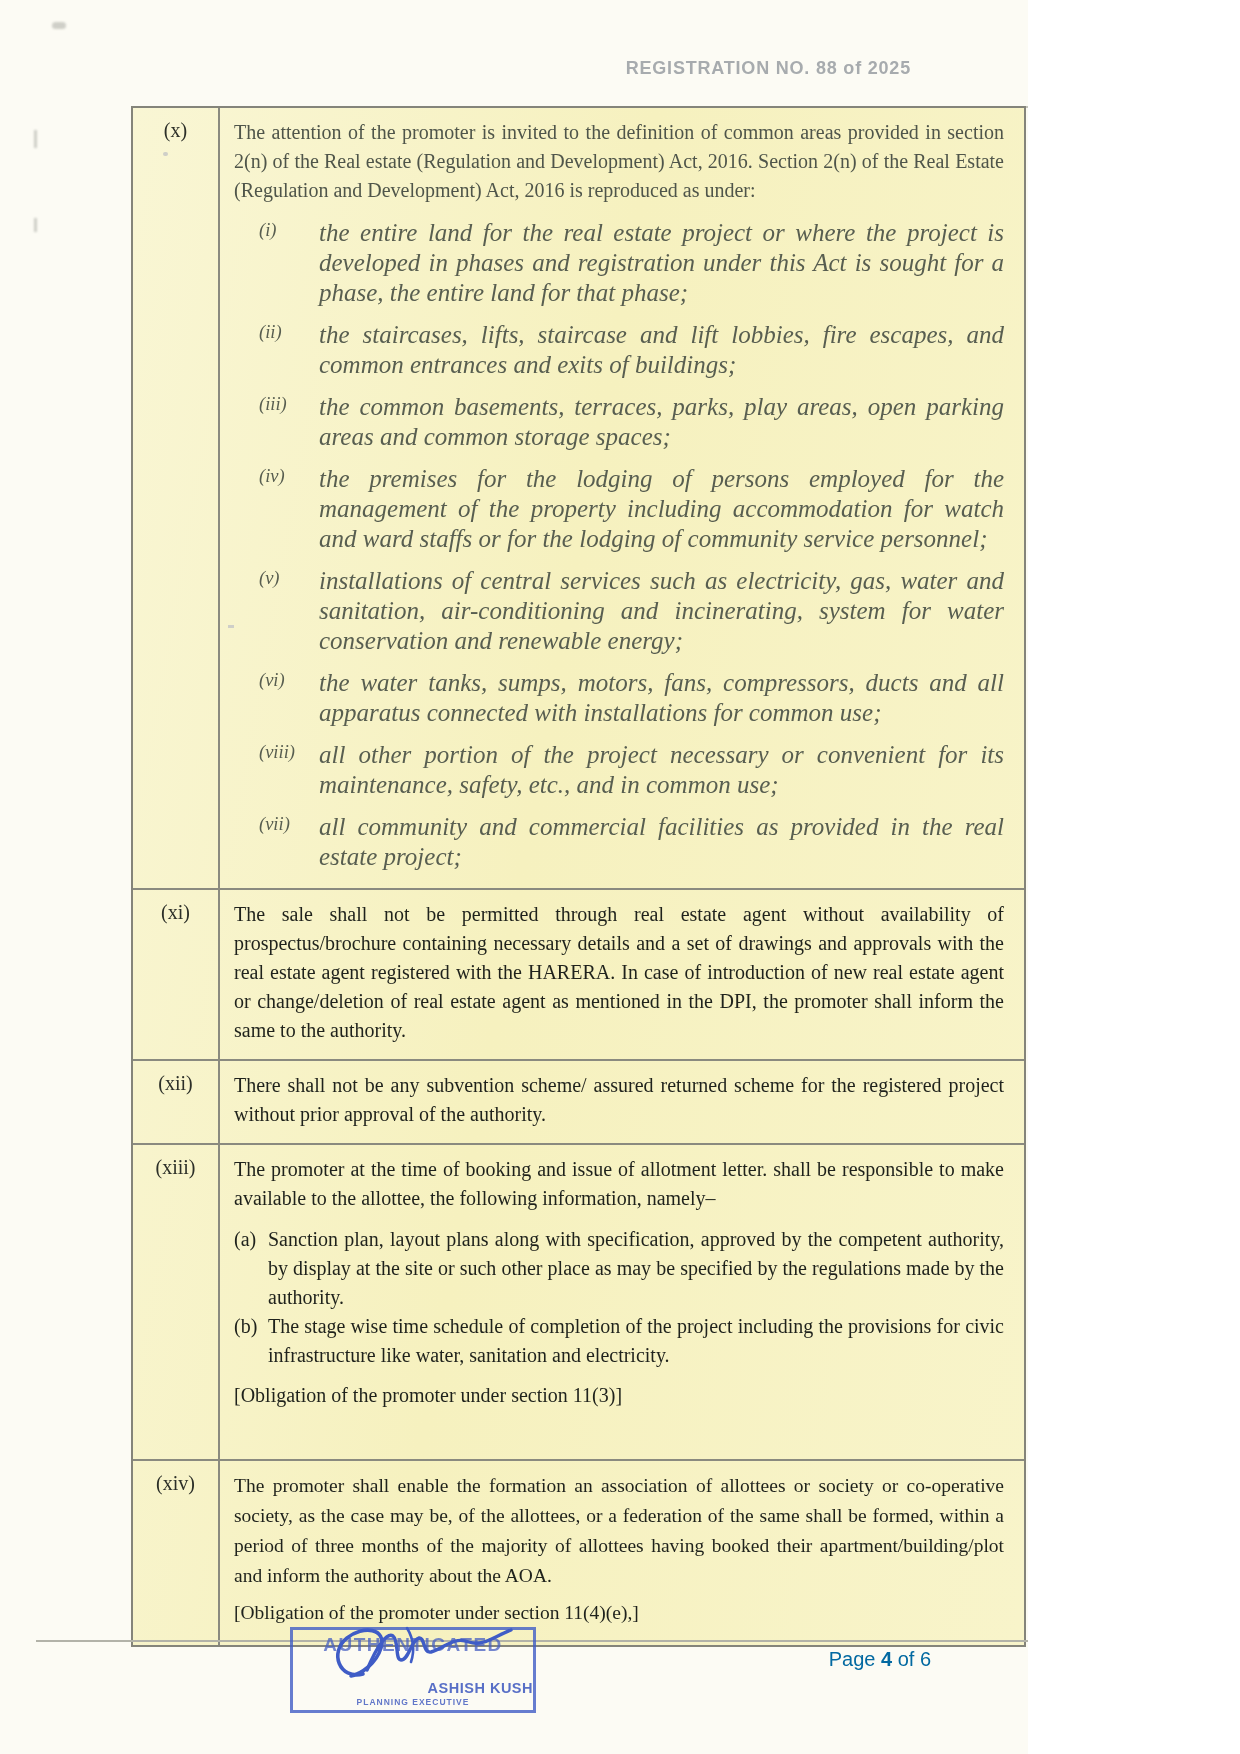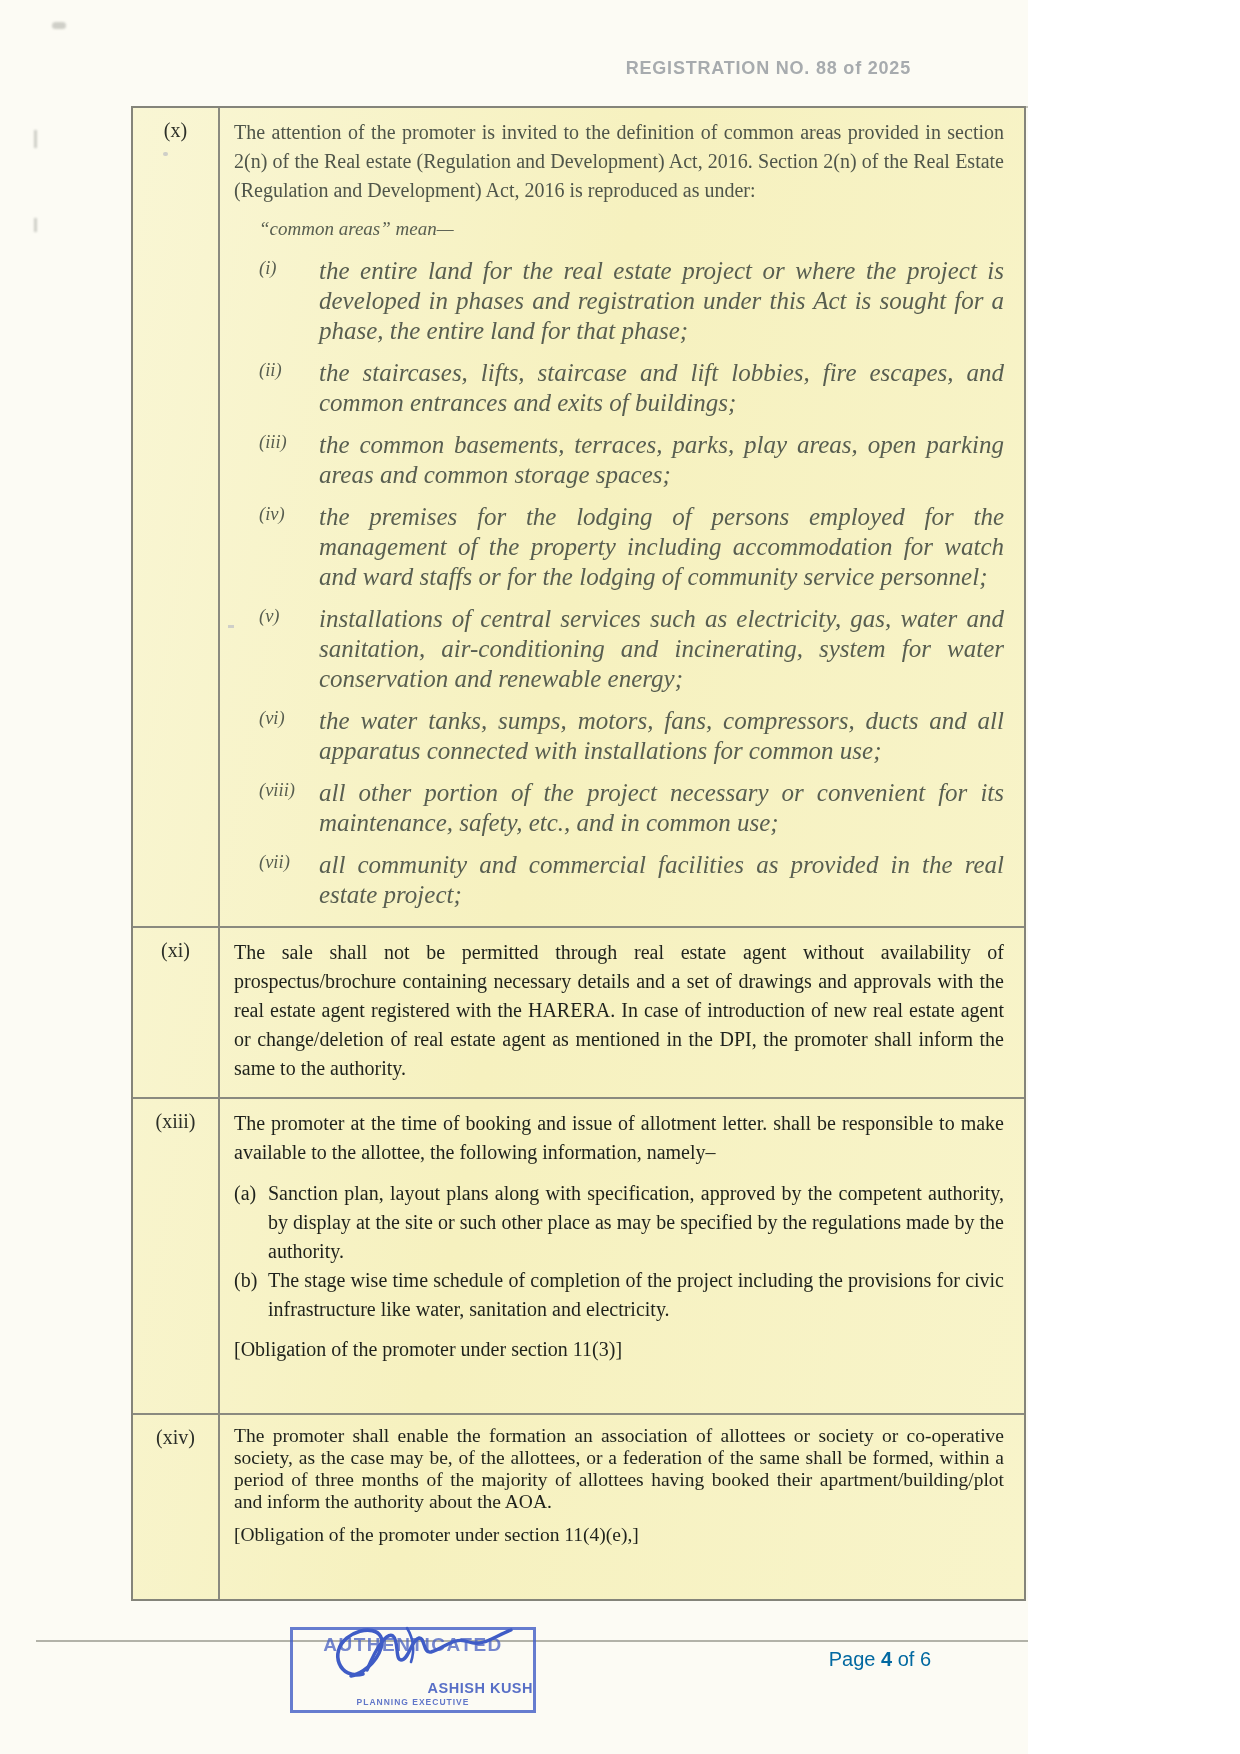--- a/index.html
+++ b/index.html
@@ -38,21 +38,21 @@
   .q-item{display:flex;margin-bottom:12px;}
   .q-num{flex:0 0 60px;font-size:18.5px;line-height:25.5px;}
   .q-text{flex:1;font-size:25px;line-height:30px;text-align:justify;}
   .q-item:last-child{margin-bottom:2px;}
   
   .ab-list{margin-top:12px;}
   .ab-item{display:flex;margin:0;}
   .ab-num{flex:0 0 34px;font-size:20px;line-height:29px;color:#1f221c;}
   .ab-text{flex:1;font-size:20px;line-height:29px;text-align:justify;color:#1f221c;}
   .note{margin:14px 0 0 0;font-size:20px;color:#1f221c;}
-  .row-xiv .para{font-size:19.5px;line-height:22px;}
+  .row-xiv .para{font-size:19.5px;line-height:30px;}
   .row-xiv .note{margin-top:11px;font-size:19.5px;}
   
   .row-x   .cell-content{min-height:742px;}
   .row-xi  .cell-content{min-height:140px;border-radius:25px;}
   .row-xii .cell-content{min-height:58px;}
   .row-xiii.row .cell-content{min-height:290px;}
   .row-xiv .cell-content{min-height:160px;}
   
   .footer-line{position:absolute;left:36px;top:1640px;width:1120px;height:2px;background:#b2b2a8;}
   .edge-tick{position:absolute;left:1154px;top:1612px;width:2px;height:34px;background:#c7c7bd;}
@@ -92,21 +92,20 @@
 
   <div class="top-ext-line"></div>
 
   <div class="doc-table">
 
     <div class="row row-x">
       <div class="cell-label">(x)</div>
       <div class="cell-content">
         <p class="para faded">The attention of the promoter is invited to the definition of common areas provided in section 2(n) of the Real estate (Regulation and Development) Act, 2016. Section 2(n) of the Real Estate (Regulation and Development) Act, 2016 is reproduced as under:</p>
         <div class="quote">
-          <p class="q-intro">“common areas” mean—</p>
           <div class="q-item">
             <span class="q-num">(i)</span>
             <span class="q-text">the entire land for the real estate project or where the project is developed in phases and registration under this Act is sought for a phase, the entire land for that phase;</span>
           </div>
           <div class="q-item">
             <span class="q-num">(ii)</span>
             <span class="q-text">the staircases, lifts, staircase and lift lobbies, fire escapes, and common entrances and exits of buildings;</span>
           </div>
           <div class="q-item">
             <span class="q-num">(iii)</span>
@@ -136,20 +135,26 @@
       </div>
     </div>
 
     <div class="row row-xi">
       <div class="cell-label">(xi)</div>
       <div class="cell-content">
         <p class="para">The sale shall not be permitted through real estate agent without availability of prospectus/brochure containing necessary details and a set of drawings and approvals with the real estate agent registered with the HARERA. In case of introduction of new real estate agent or change/deletion of real estate agent as mentioned in the DPI, the promoter shall inform the same to the authority.</p>
       </div>
     </div>
 
+    <div class="row row-xii">
+      <div class="cell-label">(xii)</div>
+      <div class="cell-content">
+        <p class="para">There shall not be any subvention scheme/ assured returned scheme for the registered project without prior approval of the authority.</p>
+      </div>
+    </div>
 
     <div class="row row-xiii">
       <div class="cell-label">(xiii)</div>
       <div class="cell-content">
         <p class="para">The promoter at the time of booking and issue of allotment letter. shall be responsible to make available to the allottee, the following information, namely–</p>
         <div class="ab-list">
           <div class="ab-item">
             <span class="ab-num">(a)</span>
             <span class="ab-text">Sanction plan, layout plans along with specification, approved by the competent authority, by display at the site or such other place as may be specified by the regulations made by the authority.</span>
           </div>

